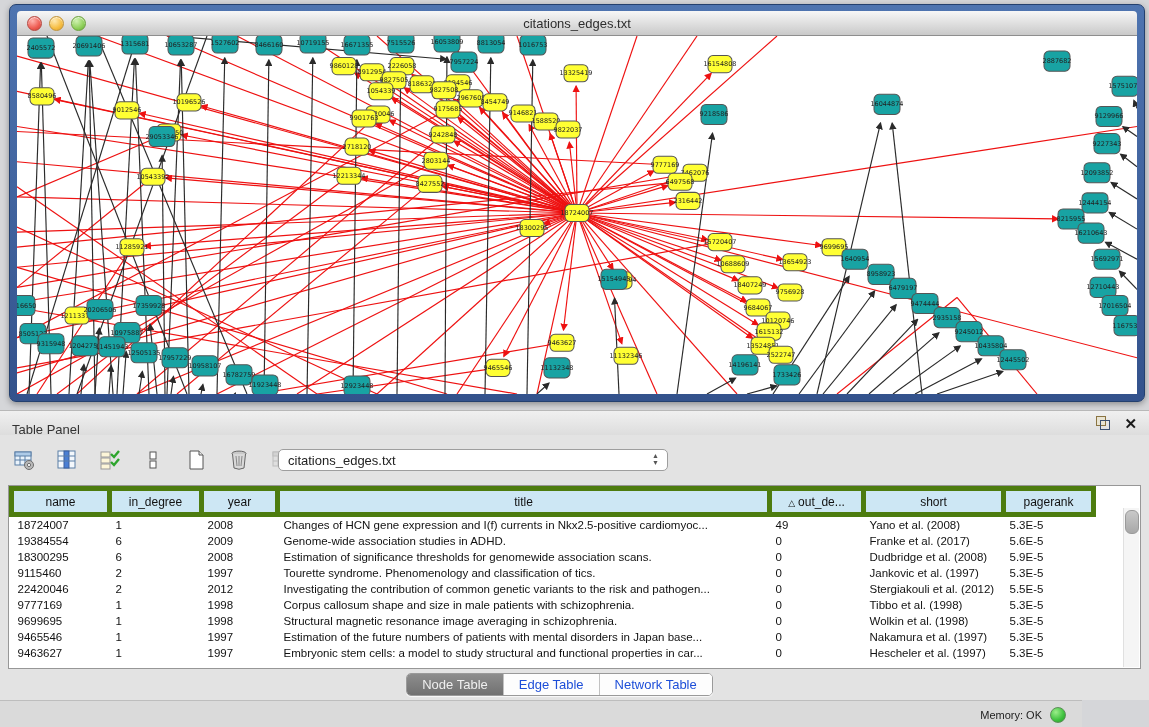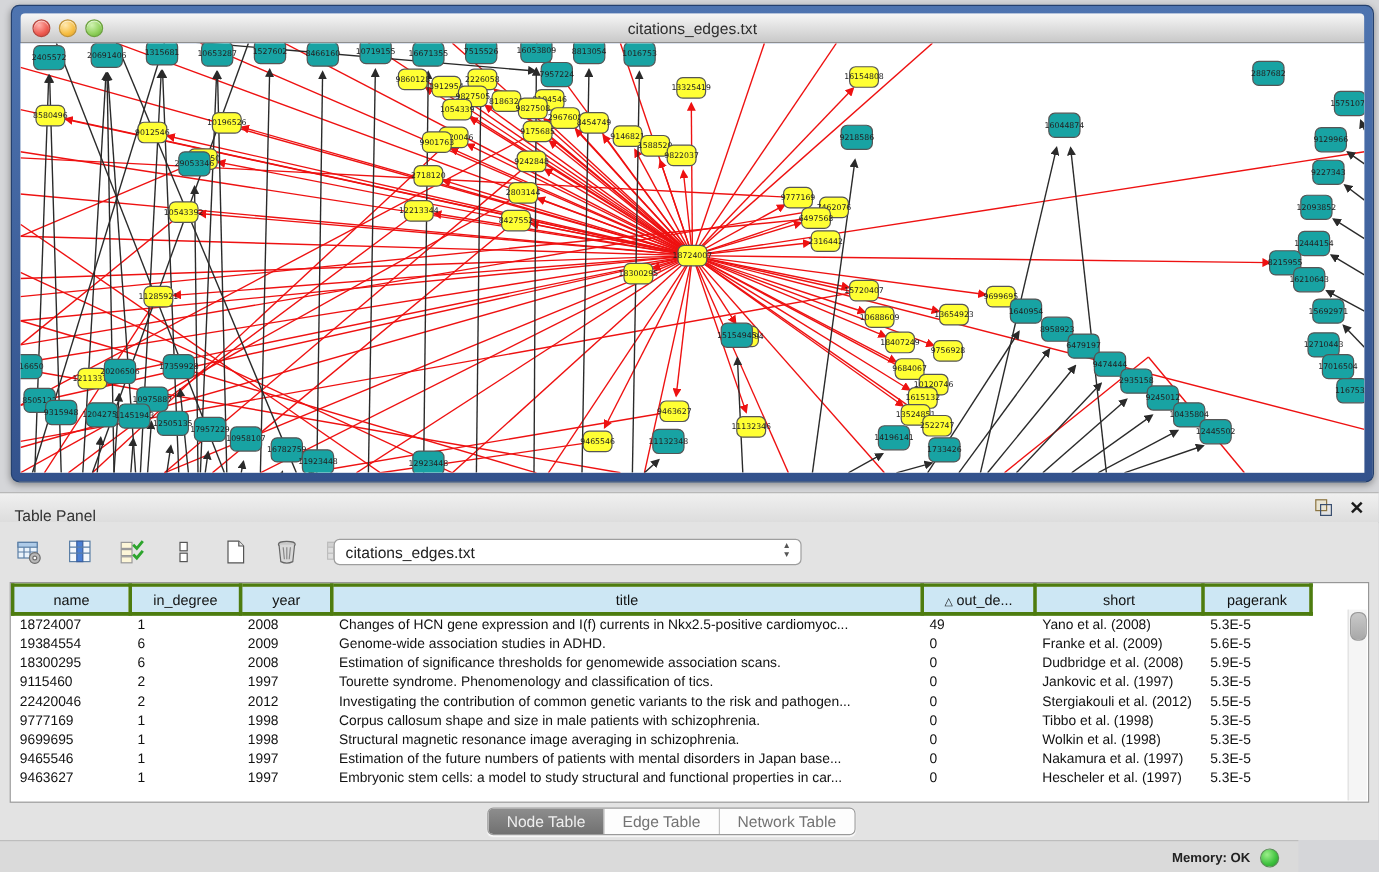--- a/index.html
+++ b/index.html
@@ -25,34 +25,34 @@
   .panel-body{position:absolute;left:0;top:435px;width:1149px;height:265px;background:#e3e3e3;}
   
   .toolbar{position:absolute;left:10px;top:10px;height:30px;display:flex;align-items:center;gap:16px;}
   .tbtn{width:27px;height:27px;border:none;background:transparent;display:flex;align-items:center;justify-content:center;padding:0;cursor:pointer;}
   .fx{font-family:"Liberation Serif",serif;font-style:italic;font-size:14px;font-weight:bold;color:#222;}
   .combo{position:absolute;left:278px;top:14px;width:390px;height:22px;background:#fff;border:1px solid #9e9e9e;border-radius:5px;font-size:13px;color:#222;display:flex;align-items:center;padding-left:9px;box-sizing:border-box;cursor:pointer;}
   .combo .spin{position:absolute;right:8px;top:2px;display:flex;flex-direction:column;line-height:7px;font-size:7px;color:#555;}
   
   .table-wrap{position:absolute;left:8px;top:50px;width:1133px;height:184px;background:#fff;border:1px solid #979797;box-sizing:border-box;overflow:hidden;}
   table{border-collapse:collapse;table-layout:fixed;width:1116px;}
-  th{height:21px;background:#cde7f4;border:3px solid #4d7c0f;font-size:12px;font-weight:normal;color:#111;text-align:center;padding:0;overflow:hidden;white-space:nowrap;cursor:pointer;}
+  th{height:21px;background:#cde7f4;border:5px solid #4d7c0f;font-size:12px;font-weight:normal;color:#111;text-align:center;padding:0;overflow:hidden;white-space:nowrap;cursor:pointer;}
   td{height:16px;font-size:11.5px;color:#111;padding:0 0 0 6px;white-space:nowrap;overflow:hidden;border:none;}
   tbody tr{cursor:default;}
   .sortmark{font-size:9px;margin-right:3px;}
   .vscroll{position:absolute;right:1px;top:22px;bottom:1px;width:15px;background:#f5f5f5;border-left:1px solid #e0e0e0;}
   .vthumb{position:absolute;left:1px;top:2px;width:12px;height:22px;border-radius:6px;background:linear-gradient(#c9c9c9,#a8a8a8);border:1px solid #9a9a9a;cursor:pointer;}
   
   .tab-row{position:absolute;left:0;top:238px;width:1073px;display:flex;justify-content:center;margin-left:23px;}
   .tabs{display:flex;border:1px solid #9a9a9a;border-radius:5px;overflow:hidden;background:#fdfdfd;box-shadow:0 1px 1px rgba(255,255,255,.8);}
-  .tab{font-size:13px;padding:3px 15px;color:#737373;background:#fdfdfd;border-right:1px solid #c2c2c2;cursor:pointer;}
+  .tab{font-size:13px;padding:3px 15px;color:#1d4ed8;background:#fdfdfd;border-right:1px solid #c2c2c2;cursor:pointer;}
   .tab:last-child{border-right:none;}
   .tab.active{background:linear-gradient(#8d8d8d,#717171);color:#efefef;}
   
-  .status-bar{position:absolute;left:0;top:700px;width:1082px;height:27px;background:#dadada;border-top:1px solid #bdbdbd;display:flex;align-items:center;justify-content:flex-end;font-weight:bold;}
+  .status-bar{position:absolute;left:0;top:700px;width:1082px;height:27px;background:#dadada;border-top:1px solid #bdbdbd;display:flex;align-items:center;justify-content:flex-end;}
   .mem-label{font-size:11px;color:#222;margin-right:8px;}
   .mem-dot{width:14px;height:14px;border-radius:50%;margin-right:16px;background:radial-gradient(circle at 35% 30%,#9bee8a,#3dc13d 60%,#27992c);border:1px solid #5b8f57;}
 </style>
 </head>
 <body>
 
 <div class="net-frame">
   <div class="net-titlebar">
     <div class="lights">
       <div class="light red"></div>
@@ -769,21 +769,21 @@
             <td>Yano et al. (2008)</td>
             <td>5.3E-5</td>
             <td></td>
           </tr>
           <tr>
             <td>19384554</td>
             <td>6</td>
             <td>2009</td>
             <td>Genome-wide association studies in ADHD.</td>
             <td>0</td>
-            <td>Franke et al. (2009)</td>
+            <td>Franke et al. (2017)</td>
             <td>5.6E-5</td>
             <td></td>
           </tr>
           <tr>
             <td>18300295</td>
             <td>6</td>
             <td>2008</td>
             <td>Estimation of significance thresholds for genomewide association scans.</td>
             <td>0</td>
             <td>Dudbridge et al. (2008)</td>

